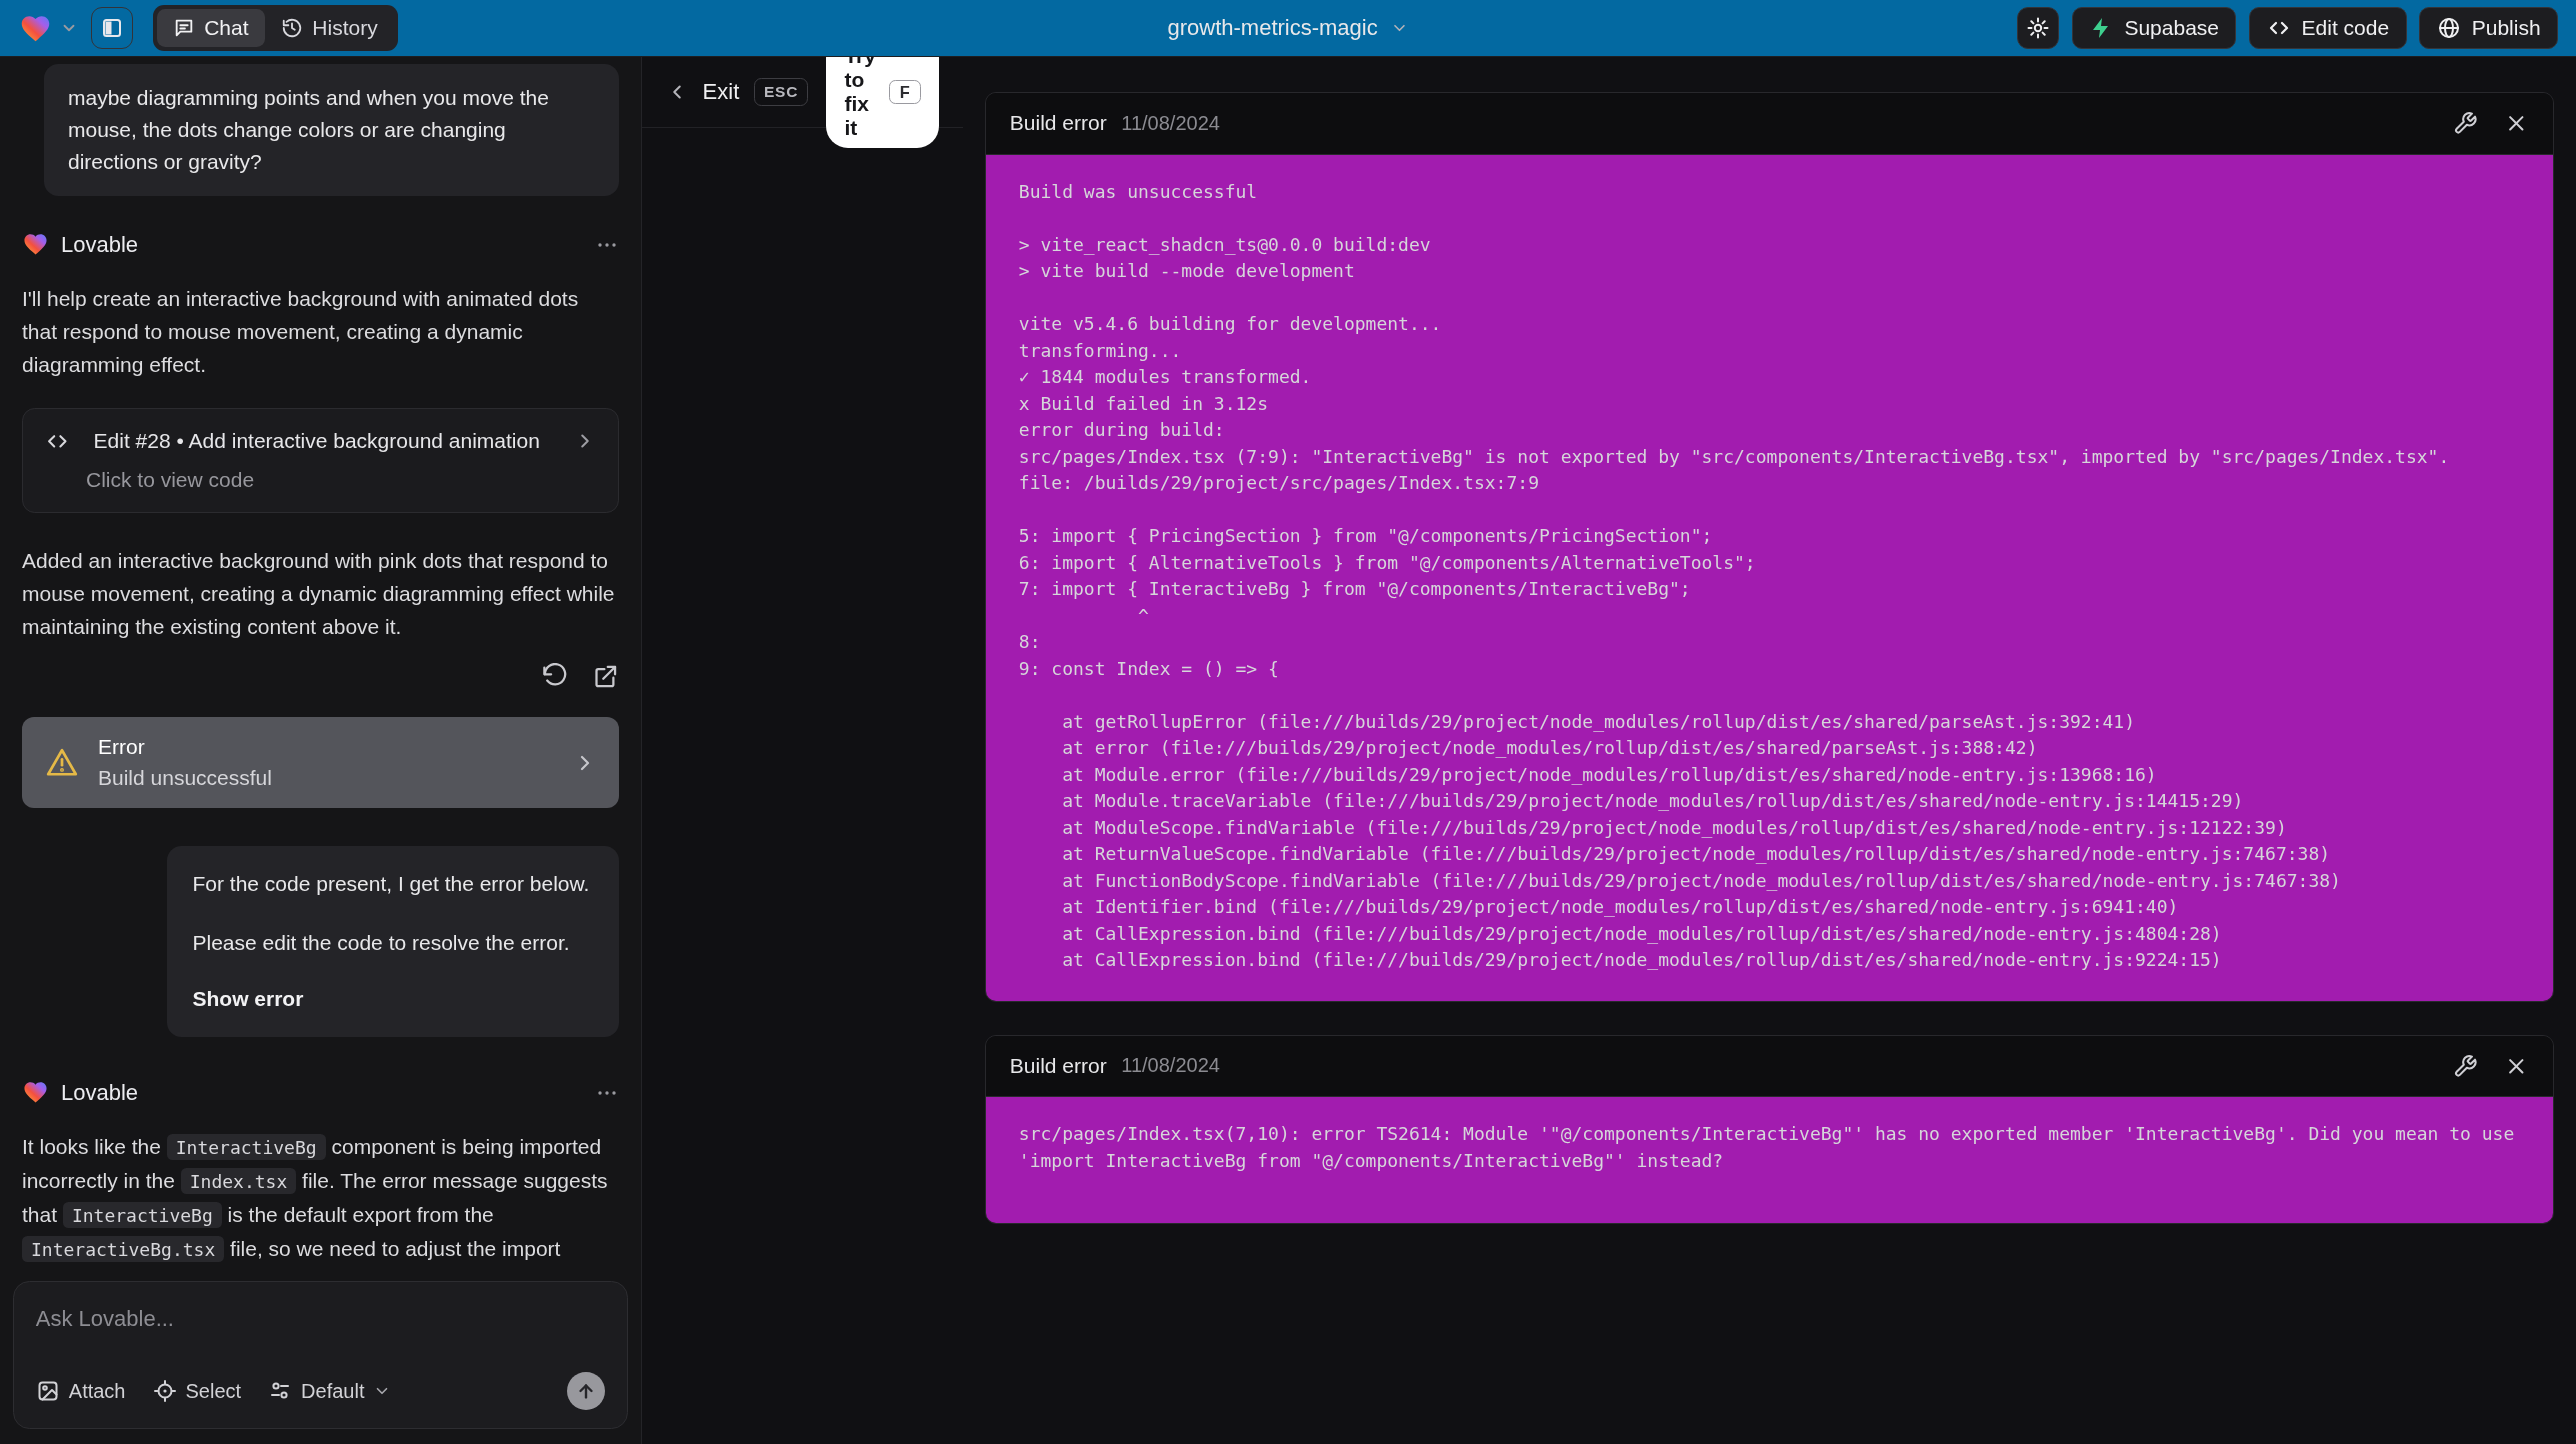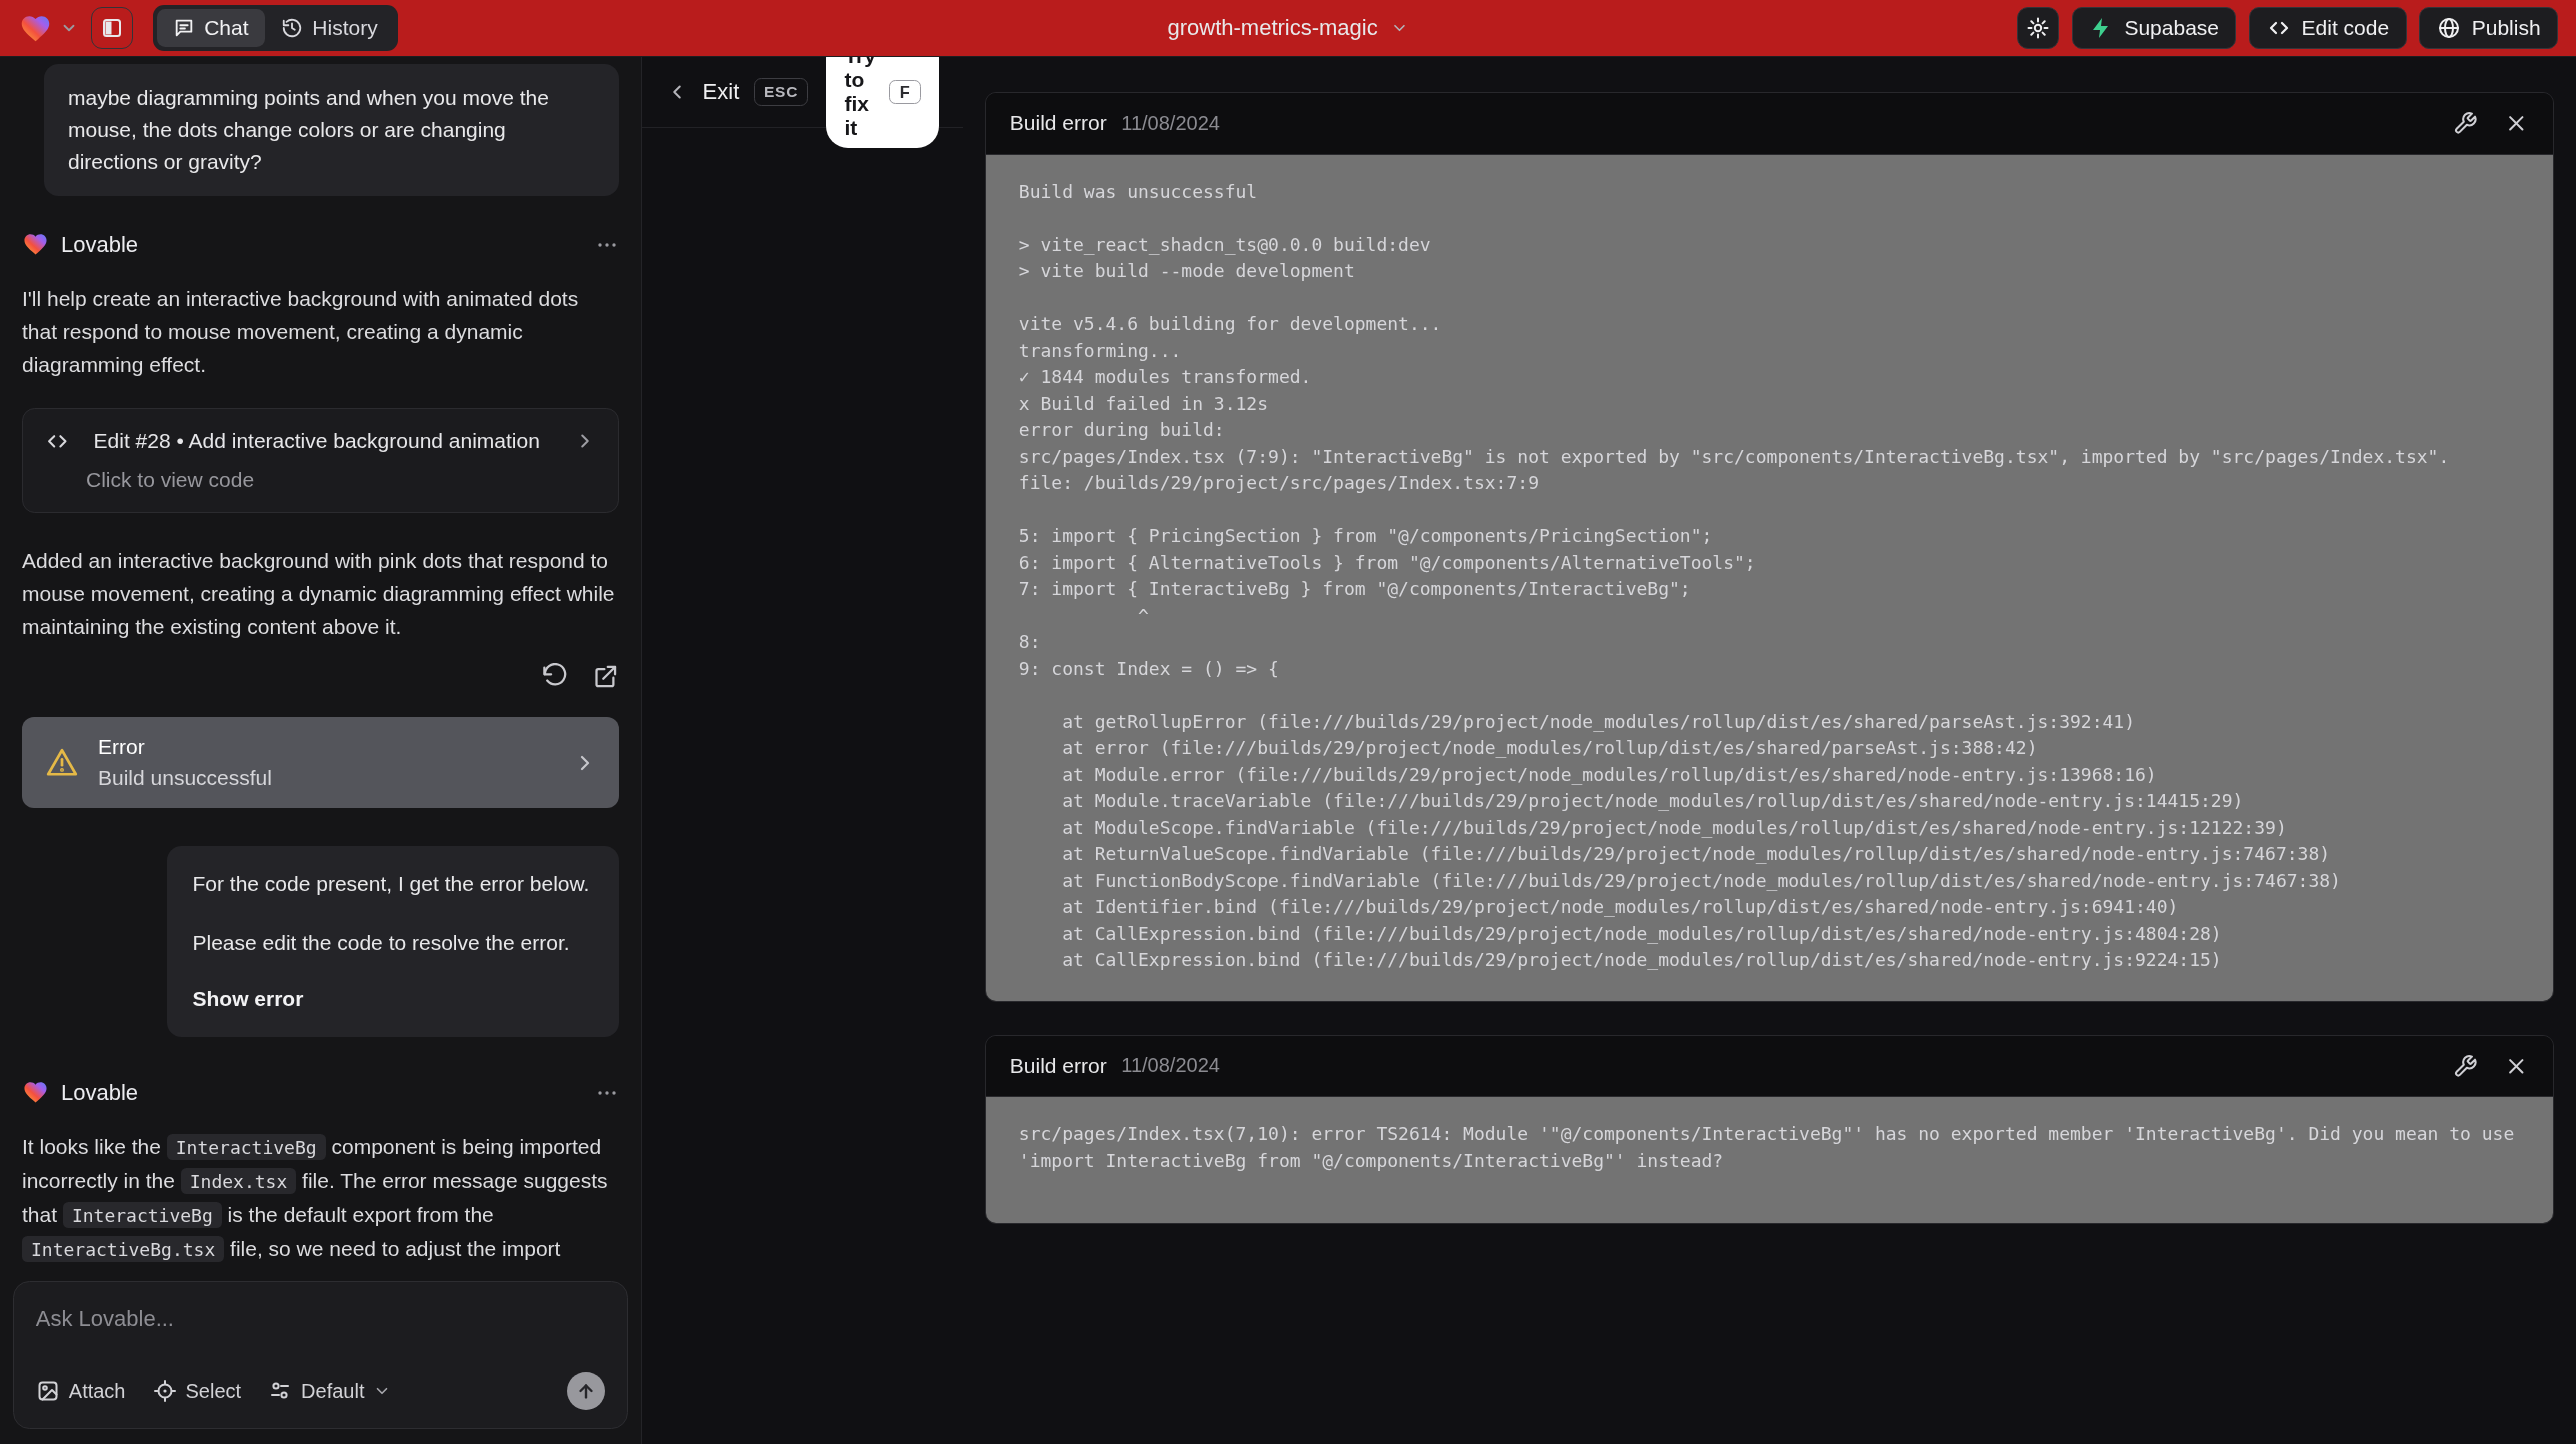--- a/index.html
+++ b/index.html
@@ -1,21 +1,21 @@
 <!DOCTYPE html>
 <html style="font-size:14.6px"><head>
 <meta charset="utf-8">
 <style>
   * { margin:0; padding:0; box-sizing:border-box; }
   html,body { width:2576px; height:1445px; overflow:hidden; background:#0f0f11;
     font-family:"Liberation Sans", sans-serif; color:#ececee; }
 
   
   .topbar { height:57px; display:flex; align-items:center; padding:0 18px;
-    background:#b91c1c; border-bottom:0.9px solid #1d1d20; position:relative; }
+    background:#0369a1; border-bottom:0.9px solid #1d1d20; position:relative; }
   .topbar-left { display:flex; align-items:center; gap:12.8px; }
   .logo-wrap { display:flex; align-items:center; gap:7.3px; cursor:pointer; }
   .icon-btn { width:42px; height:42px; border-radius:11px; display:flex; align-items:center;
     justify-content:center; background:transparent; border:0.9px solid #333338; color:#e4e4e8; }
   .tab-group { display:flex; align-items:center; background:#232327; border-radius:11px;
     padding:3.6px; margin-left:7.3px; }
   .tab { display:flex; align-items:center; gap:9px; padding:7.3px 16.4px; border-radius:8.2px;
     color:#d9d9de; font-size:21px; }
   .tab.active { background:#3a3a3f; color:#f2f2f4; }
   .project { position:absolute; left:50%; top:50%; transform:translate(-50%,-50%);
@@ -85,21 +85,21 @@
     font-weight:700; color:#2c2c30; }
 
   .preview-body { padding:35px 22px; overflow:hidden; }
   .build-panel { border:0.9px solid #28282c; border-radius:11px; overflow:hidden; margin-bottom:33px; }
   .panel-head { display:flex; align-items:center; background:#0d0d0f; padding:18px 24px;
     border-bottom:0.9px solid #28282c; }
   .panel-title { font-size:21px; color:#e8e8ea; }
   .panel-date { font-size:20px; color:#8b8b91; margin-left:14.6px; }
   .panel-icons { margin-left:auto; display:flex; gap:27px; color:#cfcfd4; }
   .panel-icons .ic { cursor:pointer; display:flex; }
-  .panel-body { background:#737373; padding:24px 33px 27px 33px; }
+  .panel-body { background:#a21caf; padding:24px 33px 27px 33px; }
   pre.term { font-family:"DejaVu Sans Mono", monospace; font-size:18px; line-height:26.5px;
     color:#d6d6da; white-space:pre; }
   pre.term.wrap { white-space:pre-wrap; padding-bottom:22px; }
 </style>
 </head>
 <body>
 
 <div class="topbar">
   <div class="topbar-left">
     <div class="logo-wrap">

